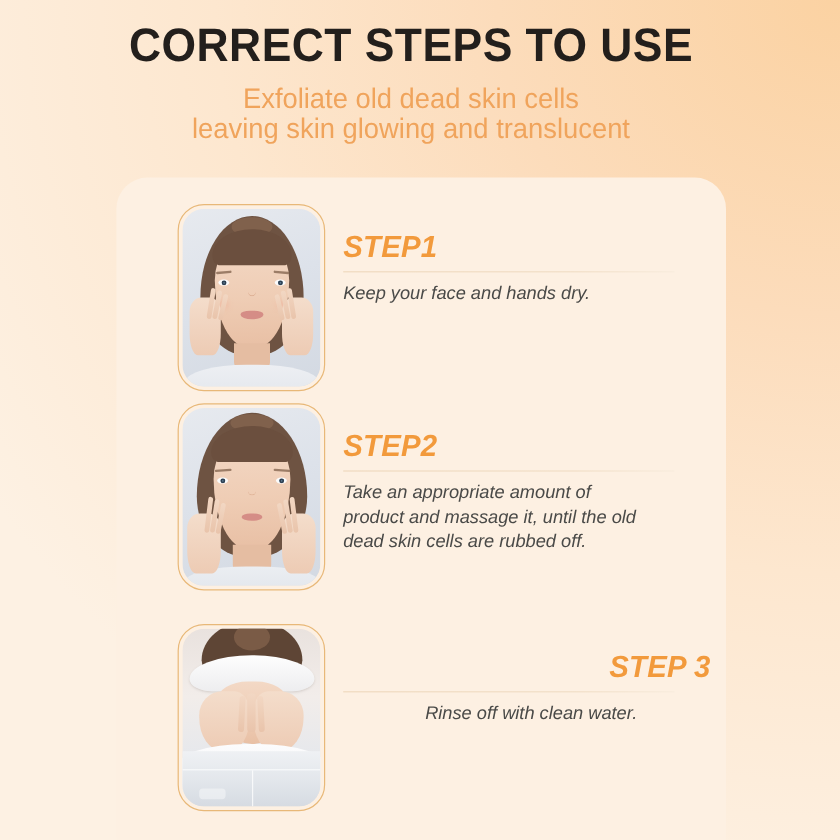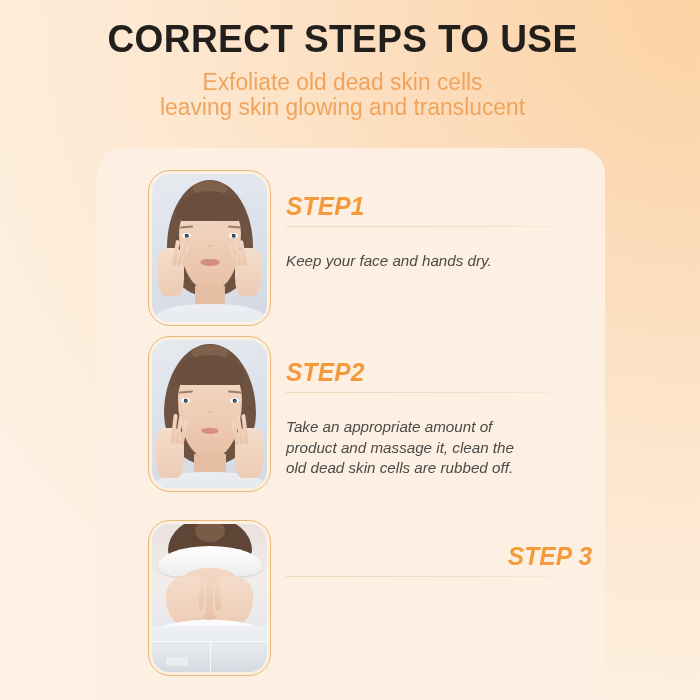--- a/index.html
+++ b/index.html
@@ -220,21 +220,21 @@
     transform:scaleX(0.96);
     transform-origin:left center;
   }
   .divider {
     margin-top:5px;
     width:276px;
     height:1px;
     background:linear-gradient(90deg,#EFD9BE 0%,#F1DEC6 70%,#F8ECDD 100%);
   }
   .step-desc {
-    margin-top:24px;
+    margin-top:8px;
     font-size:15.2px;
     line-height:20.5px;
     color:#4A4A48;
     max-width:250px;
   }
   .step-desc.narrow { max-width:245px; }
 </style>
 </head>
 <body>
 
@@ -308,21 +308,21 @@
           <div class="finger" style="left:30px;top:79px;height:26px;transform:rotate(11deg);"></div>
           <div class="hand" style="right:4px;top:88px;width:28px;height:50px;"></div>
           <div class="finger" style="right:20px;top:74px;height:30px;transform:rotate(-7deg);"></div>
           <div class="finger" style="right:25px;top:76px;height:28px;transform:rotate(-9deg);"></div>
           <div class="finger" style="right:30px;top:79px;height:26px;transform:rotate(-11deg);"></div>
         </div>
       </div>
       <div class="text-block">
         <div class="step-title">STEP2</div>
         <div class="divider"></div>
-        <div class="step-desc">Take an appropriate amount of product and massage it, clean the old dead skin cells are rubbed off.</div>
+        <div class="step-desc">Take an appropriate amount of product and massage it, until the old dead skin cells are rubbed off.</div>
       </div>
     </div>
 
     <div class="step-row r3">
       <div class="thumb-wrap">
         <div class="thumb">
           <div class="photo-bg-bath"></div>
 
           <div class="hair-back" style="top:-6px;width:84px;height:52px;background:#5E4535;border-radius:46% 46% 40% 40% / 62% 62% 38% 38%;"></div>
           <div class="hair-part" style="left:50%;transform:translateX(-50%);top:-4px;width:30px;height:22px;background:#7A5B46;"></div>
@@ -342,17 +342,18 @@
 
           <div class="sink" style="height:46px;"></div>
           <div class="sink-line" style="left:0;right:0;bottom:30px;height:1.4px;"></div>
           <div class="sink-line" style="left:50%;bottom:0;width:1.4px;height:30px;"></div>
           <div class="sink-line" style="left:14px;bottom:6px;width:22px;height:9px;border-radius:3px;opacity:.55;"></div>
         </div>
       </div>
       <div class="text-block">
         <div class="step-title">STEP 3</div>
         <div class="divider"></div>
+        <div class="step-desc narrow">Rinse off with clean water.</div>
       </div>
     </div>
 
   </div>
 </div>
 
 </body></html>

